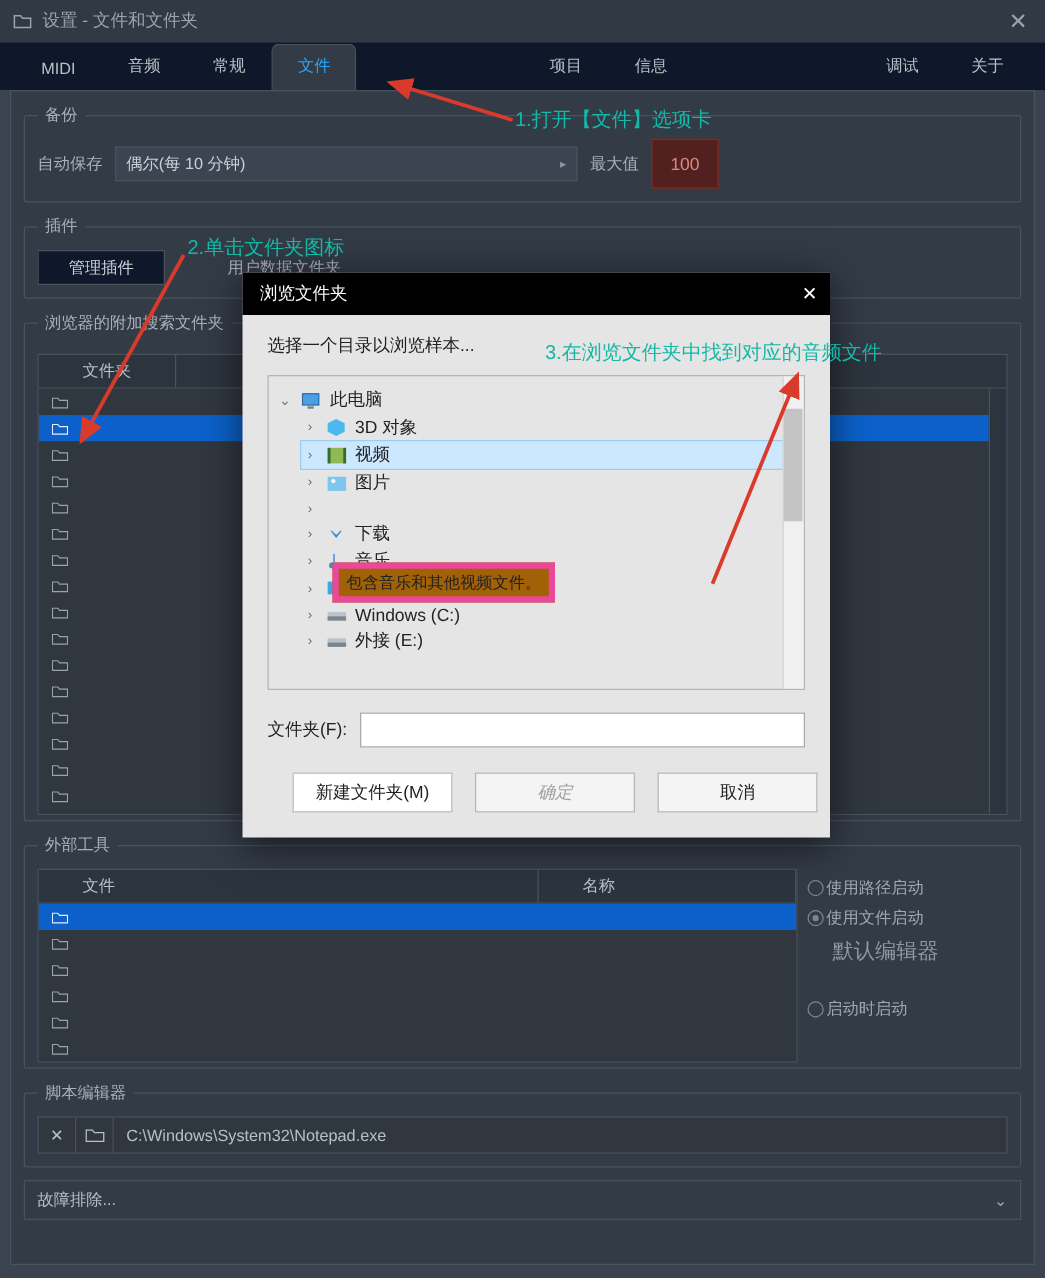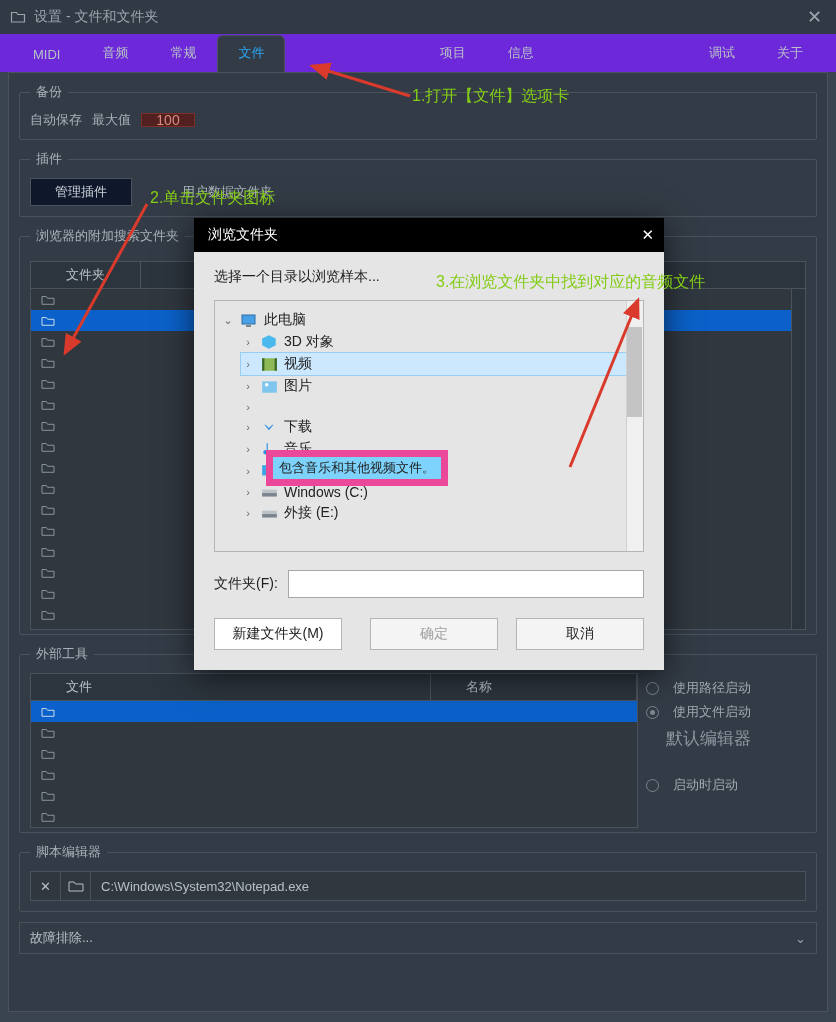--- a/index.html
+++ b/index.html
@@ -4,51 +4,51 @@
 <style>
   * { margin:0; padding:0; box-sizing:border-box; font-family:"Microsoft YaHei","Segoe UI",sans-serif; }
   body { background:#3a4450; width:836px; height:1022px; overflow:hidden; color:#b7c0c7; font-size:13px; position:relative; }
   
   .titlebar { height:34px; display:flex; align-items:center; padding:0 10px; background:#313944; color:#9aa4ad; font-size:14px;}
   .titlebar .tb-icon { width:16px; height:16px; margin-right:8px; position:relative; }
   .tb-icon svg { width:100%; height:100%; }
   .titlebar .spacer { flex:1; }
   .titlebar .close { font-size:18px; color:#9aa4ad; padding:0 4px; cursor:default;}
   
-  .tabbar { display:flex; align-items:flex-end; padding:0 12px; height:38px; background:#6d28d9; gap:0;}
+  .tabbar { display:flex; align-items:flex-end; padding:0 12px; height:38px; background:#0f172a; gap:0;}
   .tab { padding:8px 20px 10px 20px; color:#b7c0c7; border:1px solid transparent; border-bottom:none; border-top-left-radius:6px; border-top-right-radius:6px; cursor:default;}
   .tab.active { color:#2aa7f7; border-color:#4a525c; background:#333b46;}
   .tab.spacer-tab{flex:1;}
   
   .main { border:1px solid #4a525c; margin:0 8px 8px 8px; padding:10px 10px 6px 10px; background:#333b46; height:940px; position:relative;}
   fieldset { border:1px solid #4a525c; border-radius:2px; margin-bottom:10px; padding:10px 10px;}
   fieldset > legend { padding:0 6px; color:#a8b1ba; font-size:13px; }
   .row { display:flex; align-items:center; gap:10px;}
   .label { color:#a8b1ba; }
   .select { flex:1; background:#3b4450; border:1px solid #4a525c; padding:4px 8px; display:flex; align-items:center; justify-content:space-between; color:#c9d1d8; min-width:240px; max-width:370px;}
   .select .caret { color:#8e97a0; font-size:10px;}
   .btn-dark { background:#0f172a; border:1px solid #4a525c; color:#c9d1d8; padding:4px 24px; cursor:default;}
-  .numbox { width:54px; height:14px; background:#52201f; border:1px solid #7c3027; display:flex; align-items:center; justify-content:center; color:#d98b80; font-size:14px; font-weight:500;}
+  .numbox { width:54px; height:40px; background:#52201f; border:1px solid #7c3027; display:flex; align-items:center; justify-content:center; color:#d98b80; font-size:14px; font-weight:500;}
   
   .list { border:1px solid #4a525c; margin-top:6px; position:relative; }
   .list-header { background:#2c343d; border-bottom:1px solid #4a525c; display:flex;}
   .list-header .lh-cell { padding:4px 35px 4px 35px; color:#b7c0c7; border-right:1px solid #4a525c; }
   .list-body { background:#30373f; height:340px; overflow:hidden; position:relative;}
   .lrow { height:21px; display:flex; align-items:center; padding-left:10px; gap:8px;}
   .lrow.sel { background:#0b61c9; }
   .folder-ico { width:14px; height:12px; }
   .folder-ico svg{width:100%;height:100%;}
   .list-scroll { position:absolute; right:0; top:0; width:14px; height:100%; background:#2c343d; border-left:1px solid #4a525c;}
   
   .ext-list .list-header .l2 { flex:1;}
   .ext-body { background:#30373f; height:126px;}
   .ext-grid { display:flex;}
   .ext-left { flex:0 0 608px;}
   .ext-right { padding:6px 8px; display:flex; flex-direction:column; gap:6px;}
-  .radio { display:flex; align-items:center; gap:14px; color:#9fa8b1;}
+  .radio { display:flex; align-items:center; gap:2px; color:#9fa8b1;}
   .radio .rdot{ width:13px;height:13px;border:1px solid #7c858d;border-radius:50%; display:flex;align-items:center;justify-content:center;}
   .radio .rdot.inner::after{content:"";width:5px;height:5px;border-radius:50%;background:#7c858d;}
   .sub-label { color:#8e97a0; font-size:17px; margin-left:20px;}
   
   .script-row{display:flex;align-items:center;gap:0;border:1px solid #4a525c;background:#30373f;}
   .sq-btn{width:30px;height:28px;display:flex;align-items:center;justify-content:center;border-right:1px solid #4a525c;color:#b7c0c7;}
   .script-path{padding-left:10px;color:#b7c0c7;}
   
   .collapse-row{display:flex;align-items:center;justify-content:space-between;border:1px solid #4a525c;background:#333b46;padding:6px 10px;margin-top:10px;}
   .collapse-row .chev{color:#9aa4ad;}
@@ -59,29 +59,29 @@
   .dlg-body { padding:16px 20px 20px 20px; color:#222; font-size:14px;border-radius:19px;}
   .dlg-instr { margin-bottom:14px;}
   .tree-box { border:1px solid #b5b5b5; height:252px; padding:8px 4px; overflow:auto; font-size:14px; position:relative;}
   .tree-scroll{position:absolute;right:0;top:0;width:17px;height:100%;background:#f0f0f0;border-left:1px solid #d0d0d0;}
   .tree-thumb{position:absolute;right:1px;top:26px;width:15px;height:90px;background:#c4c4c4;}
   .tree-item{display:flex;align-items:center;gap:6px;padding:2px 0;white-space:nowrap;}
   .tw{display:inline-block;width:14px;text-align:center;color:#6b6b6b;font-size:11px;}
   .ti-icon{width:17px;height:15px;display:inline-flex;align-items:center;justify-content:center;}
   .ind0{margin-left:2px;} .ind1{margin-left:22px;} 
   .sel-tree{background:#cce8ff;outline:1px solid #99cdf3;}
-  .tooltip{position:absolute;left:266px;top:450px;background:#7dd3fc;border:7px solid #ec4899;padding:2px 6px;font-size:13px;color:#222;z-index:70;}
+  .tooltip{position:absolute;left:266px;top:450px;background:#a16207;border:5px solid #ec4899;padding:2px 6px;font-size:13px;color:#222;z-index:70;}
   .dlg-row{display:flex;align-items:center;gap:10px;margin-top:18px;}
   .dlg-input{flex:1;border:1px solid #a8a8a8;height:28px;padding:0 6px;}
-  .dlg-btnrow{display:flex;gap:18px;margin-top:20px;justify-content:space-between;}
+  .dlg-btnrow{display:flex;gap:18px;margin-top:20px;justify-content:space-between;margin-left:20px;}
   .dlg-btn{flex:0 0 128px;height:32px;border:1px solid #b5b5b5;background:#f4f4f4;color:#222;display:flex;align-items:center;justify-content:center;font-size:14px;}
   .dlg-btn.primary{background:#fff;}
-  .dlg-btn.disabled{color:#a0a0a0;}
-  
-  .anno{position:absolute;color:#84cc16;font-size:16px;font-weight:500;z-index:80;pointer-events:none;}
+  .dlg-btn.disabled{color:#a0a0a0;font-style:italic;}
+  
+  .anno{position:absolute;color:#14b8a6;font-size:16px;font-weight:500;z-index:80;pointer-events:none;}
   svg.arrow{position:absolute;z-index:79;pointer-events:none;}
 </style>
 </head>
 <body>
 
 <div class="titlebar">
   <span class="tb-icon">
     <svg viewBox="0 0 16 16">
         <path fill="none" stroke="#9aa4ad" stroke-width="1.2" d="M1.5 3.5h5l1.5 2h6.5v7.5h-13z"></path>
       </svg>
@@ -103,20 +103,24 @@
   <div class="tab">调试</div>
   <div class="tab">关于</div>
 </div>
 
 <div class="main">
 
   <fieldset>
     <legend>备份</legend>
     <div class="row">
       <span class="label">自动保存</span>
+      <div class="select">
+        <span>偶尔(每 10 分钟)</span>
+        <span class="caret">▸</span>
+      </div>
       <span class="label">最大值</span>
       <div class="numbox">100</div>
     </div>
   </fieldset>
 
   <fieldset>
     <legend>插件</legend>
     <div class="row">
       <div class="btn-dark">管理插件</div>
       <span class="label" style="margin-left:40px">用户数据文件夹</span>

